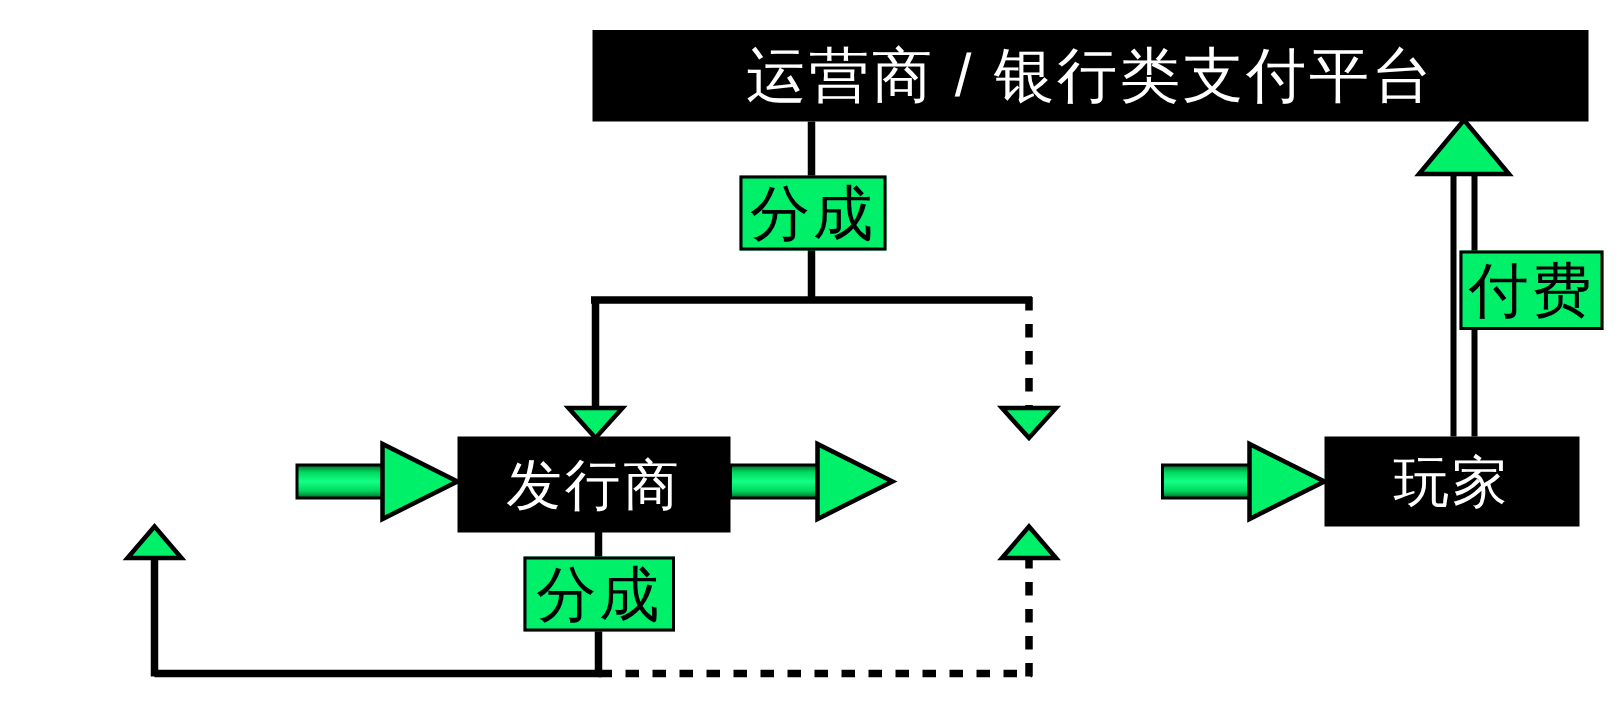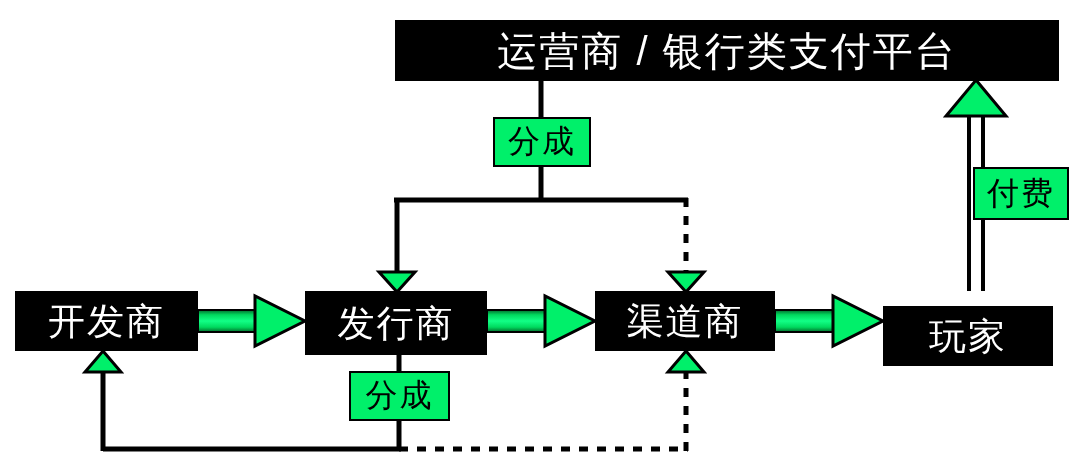--- a/index.html
+++ b/index.html
@@ -10,25 +10,25 @@
     position:absolute;background:#000000;color:#ffffff;
     display:flex;align-items:center;justify-content:center;
     font-weight:400;letter-spacing:2px;white-space:nowrap;
     box-sizing:border-box;
   }
   .node span{display:block;line-height:1;}
   #node-platform{left:395px;top:20px;width:664px;height:61px;font-size:40px;}
   #node-developer{left:15px;top:291px;width:183px;height:60px;font-size:37px;}
   #node-publisher{left:305px;top:291px;width:182px;height:64px;font-size:37px;}
   #node-channel{left:595px;top:291px;width:180px;height:60px;font-size:37px;}
-  #node-player{left:883px;top:306px;width:170px;height:60px;font-size:37px;}
+  #node-player{left:883px;top:291px;width:170px;height:60px;font-size:37px;}
   .tag{
     position:absolute;background:#00f06a;border:2px solid #000000;
     color:#000000;display:flex;align-items:center;justify-content:center;
-    font-size:32px;letter-spacing:2px;white-space:nowrap;box-sizing:border-box;
+    font-size:40px;letter-spacing:2px;white-space:nowrap;box-sizing:border-box;
   }
   #tag-platform-share{left:493px;top:117px;width:98px;height:50px;}
   #tag-publisher-share{left:349px;top:371px;width:101px;height:50px;}
   #tag-player-pay{left:929px;top:167px;width:96px;height:53px;margin-left:44px;}
 </style>
 </head>
 <body>
 
 <div id="stage">
 
@@ -95,28 +95,22 @@
     </g>
     <g>
       <rect x="775" y="310" width="62" height="22" fill="url(#shaftGrad)" stroke="#000" stroke-width="2"></rect>
       <polygon points="833,296 833,346 883,321" fill="#00f06a" stroke="#000" stroke-width="3"></polygon>
     </g>
   </svg>
 
   <div class="node" id="node-platform">
     <span>运营商 / 银行类支付平台</span>
   </div>
-  <div class="node" id="node-developer">
-    <span>开发商</span>
-  </div>
   <div class="node" id="node-publisher">
     <span>发行商</span>
-  </div>
-  <div class="node" id="node-channel">
-    <span>渠道商</span>
   </div>
   <div class="node" id="node-player">
     <span>玩家</span>
   </div>
 
   <div class="tag" id="tag-platform-share">
     <span>分成</span>
   </div>
   <div class="tag" id="tag-publisher-share">
     <span>分成</span>

